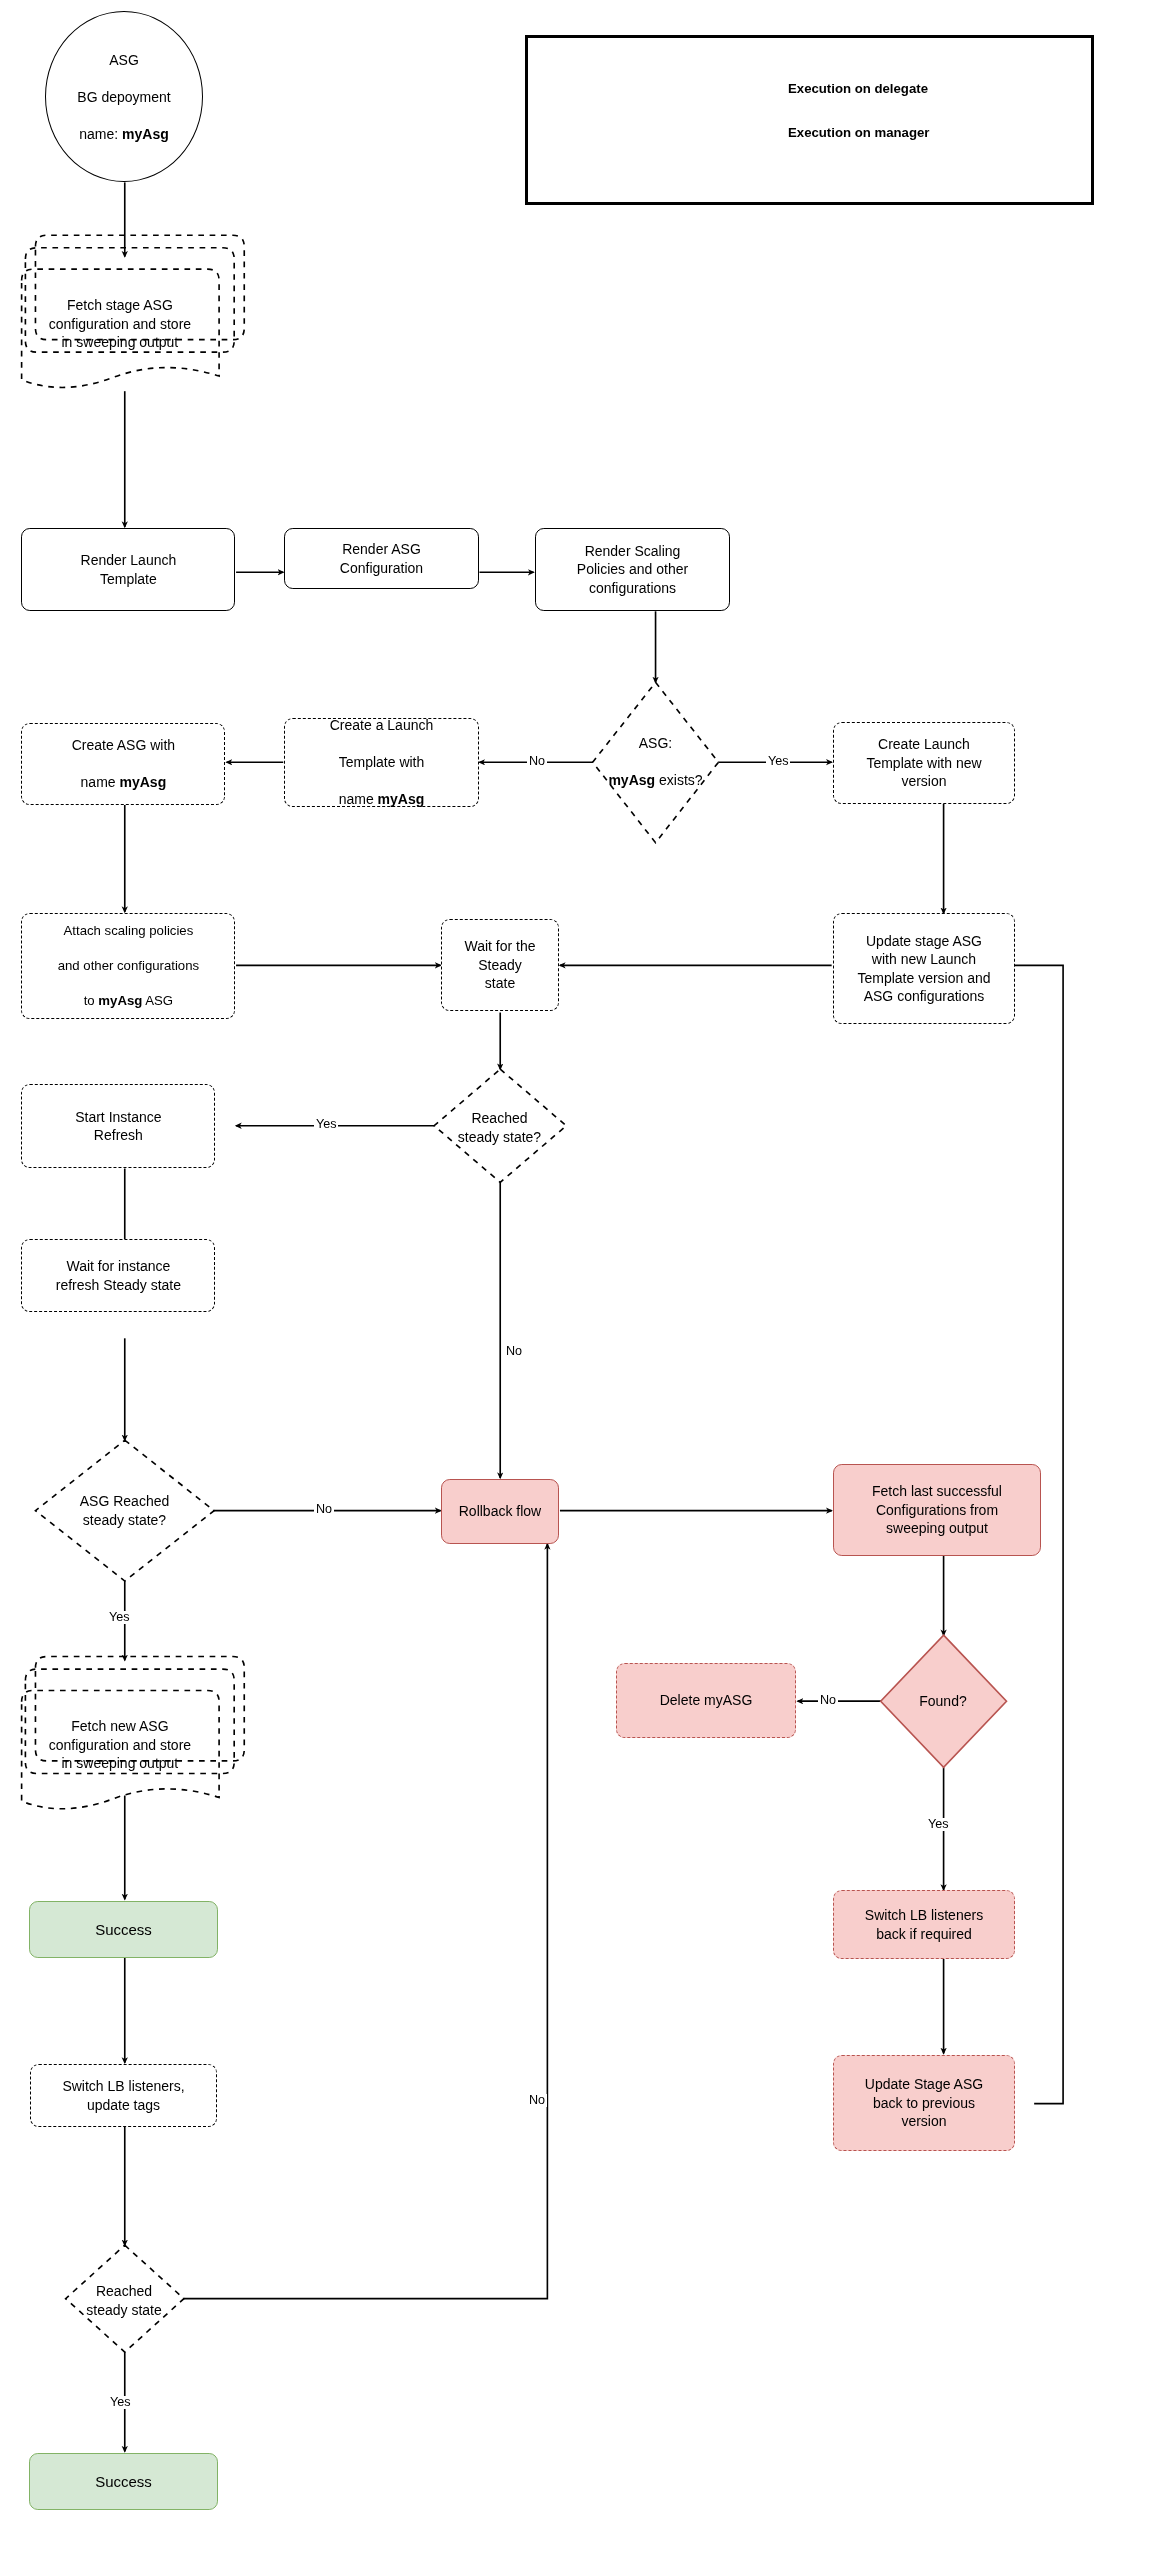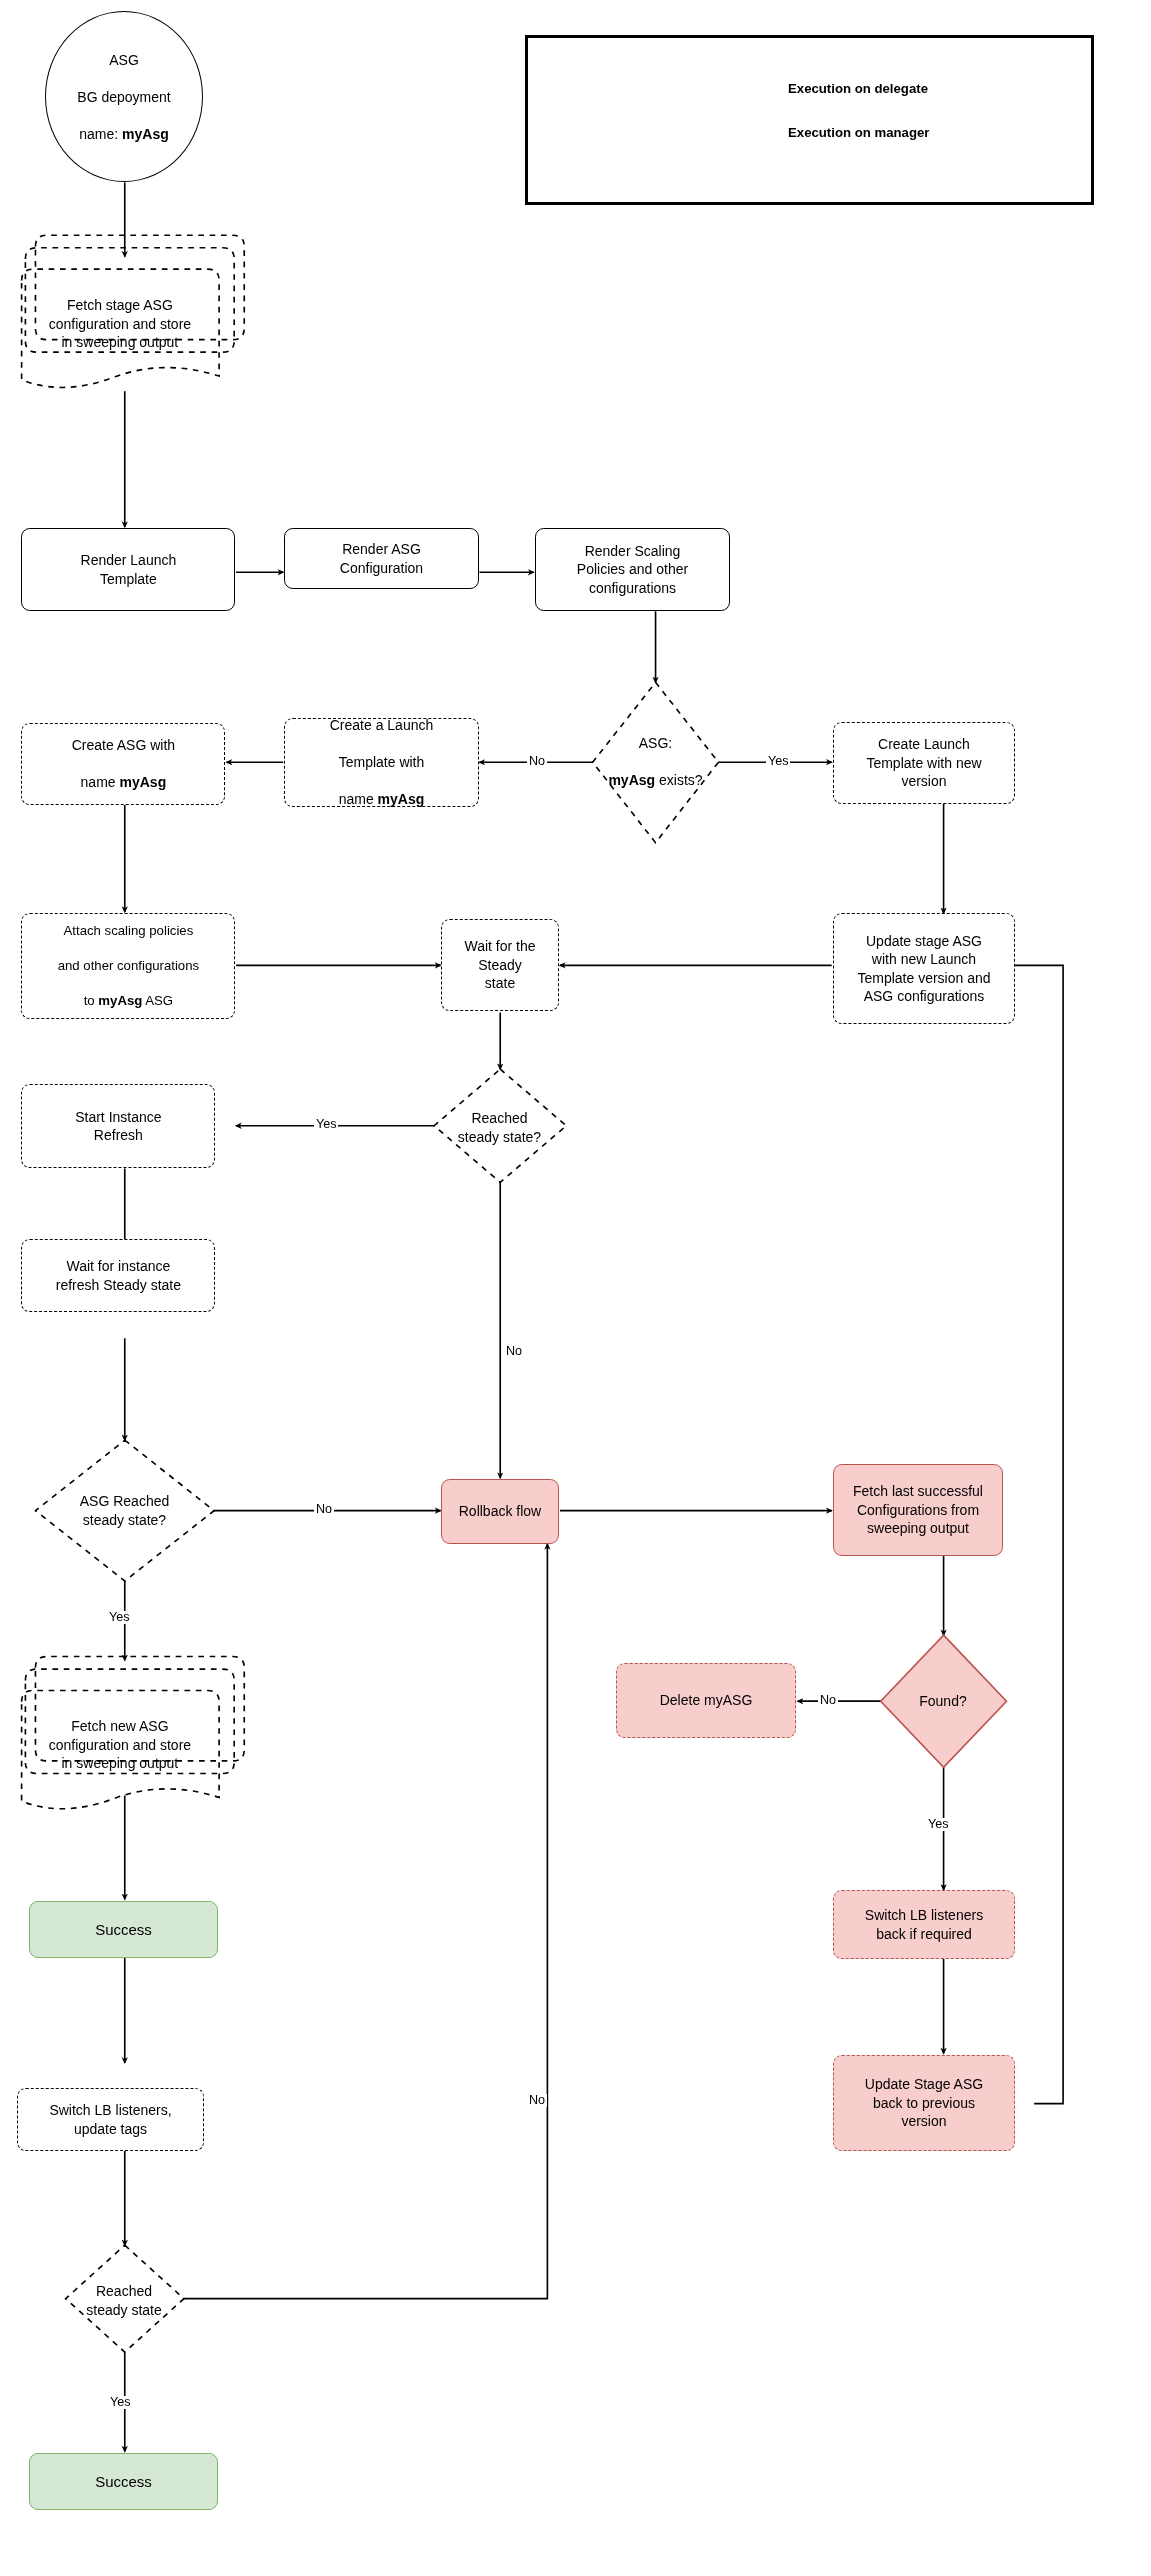--- a/index.html
+++ b/index.html
@@ -224,21 +224,21 @@
 
   <div class="node fs22" style="left:35px;top:1479px;width:179px;height:63px;background:transparent;border:none;">
     <div class="lbl">ASG Reached
 steady state?</div>
   </div>
 
   <div class="node pink fs22" style="left:441px;top:1479px;width:118px;height:65px;">
     <div class="lbl">Rollback flow</div>
   </div>
 
-  <div class="node pink fs22" style="left:833px;top:1464px;width:170px;height:92px;">
+  <div class="node pink fs22" style="left:833px;top:1464px;width:208px;height:92px;">
     <div class="lbl">Fetch last successful
 Configurations from
 sweeping output</div>
   </div>
 
   <div class="node pink-dash fs22" style="left:616px;top:1663px;width:180px;height:75px;">
     <div class="lbl">Delete myASG</div>
   </div>
 
   <div class="node fs22" style="left:889px;top:1682px;width:108px;height:38px;background:transparent;border:none;">
@@ -259,21 +259,21 @@
   <div class="node fs22" style="left:21.4px;top:1698px;width:197px;height:94px;background:transparent;border:none;">
     <div class="lbl">Fetch new ASG
 configuration and store
 in sweeping output</div>
   </div>
 
   <div class="node green fs24" style="left:29px;top:1901px;width:189px;height:57px;">
     <div class="lbl">Success</div>
   </div>
 
-  <div class="node rect-dash fs22" style="left:17px;top:2064px;width:187px;height:63px;margin-top:24px;">
+  <div class="node rect-dash fs22" style="left:30px;top:2064px;width:187px;height:63px;">
     <div class="lbl">Switch LB listeners,
 update tags</div>
   </div>
 
   <div class="node fs22" style="left:65px;top:2272px;width:118px;height:57px;background:transparent;border:none;">
     <div class="lbl">Reached
 steady state</div>
   </div>
 
   <div class="node green fs24" style="left:29px;top:2453px;width:189px;height:57px;">

